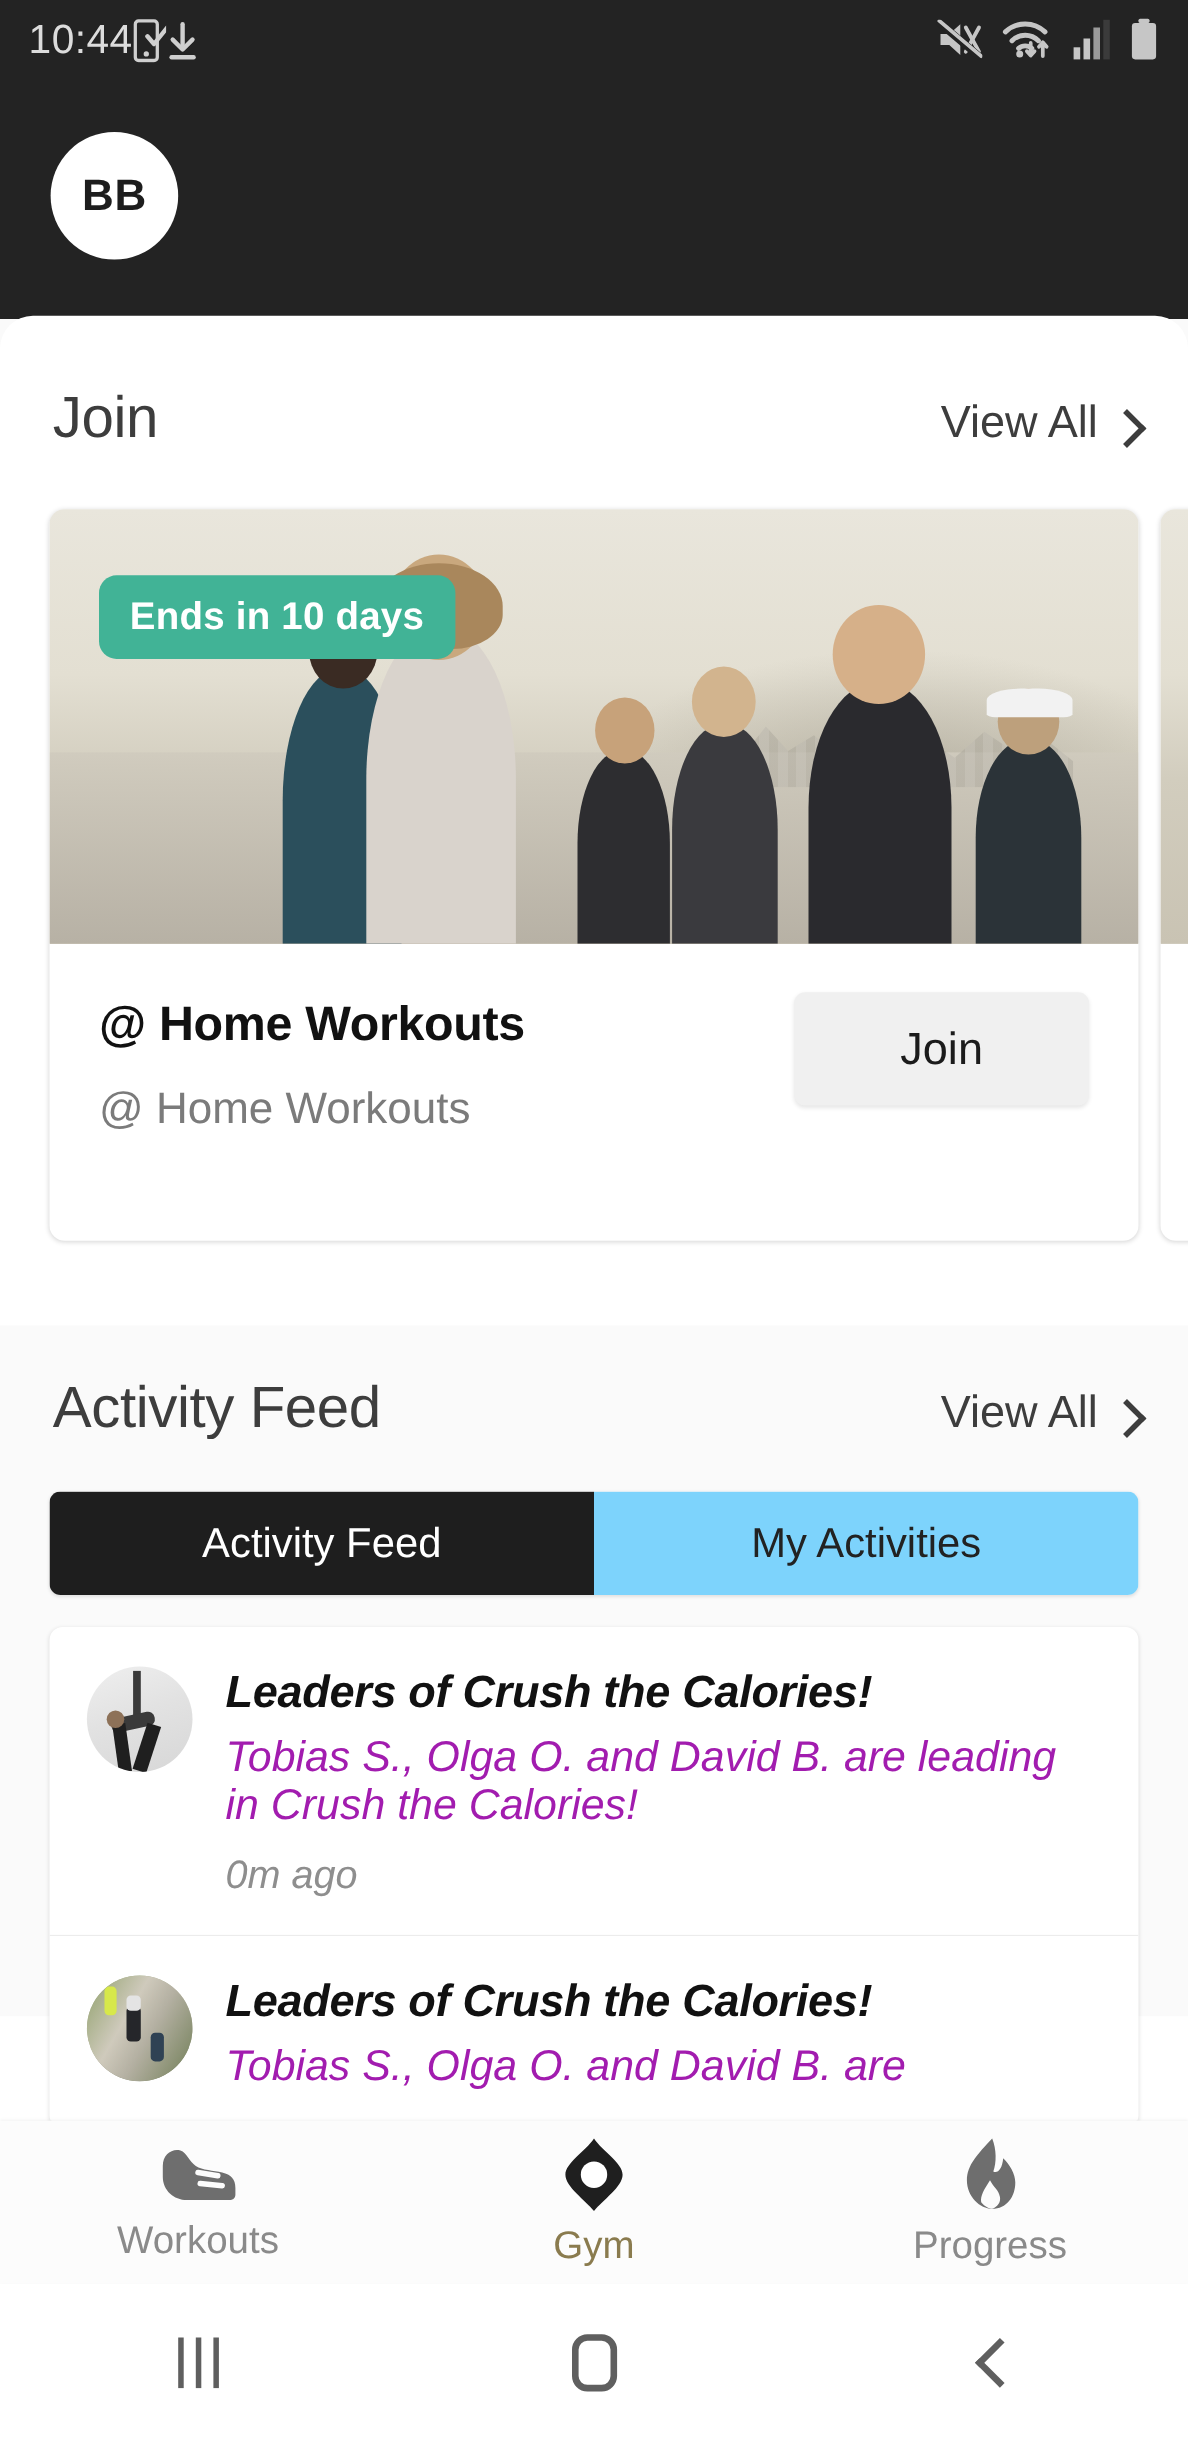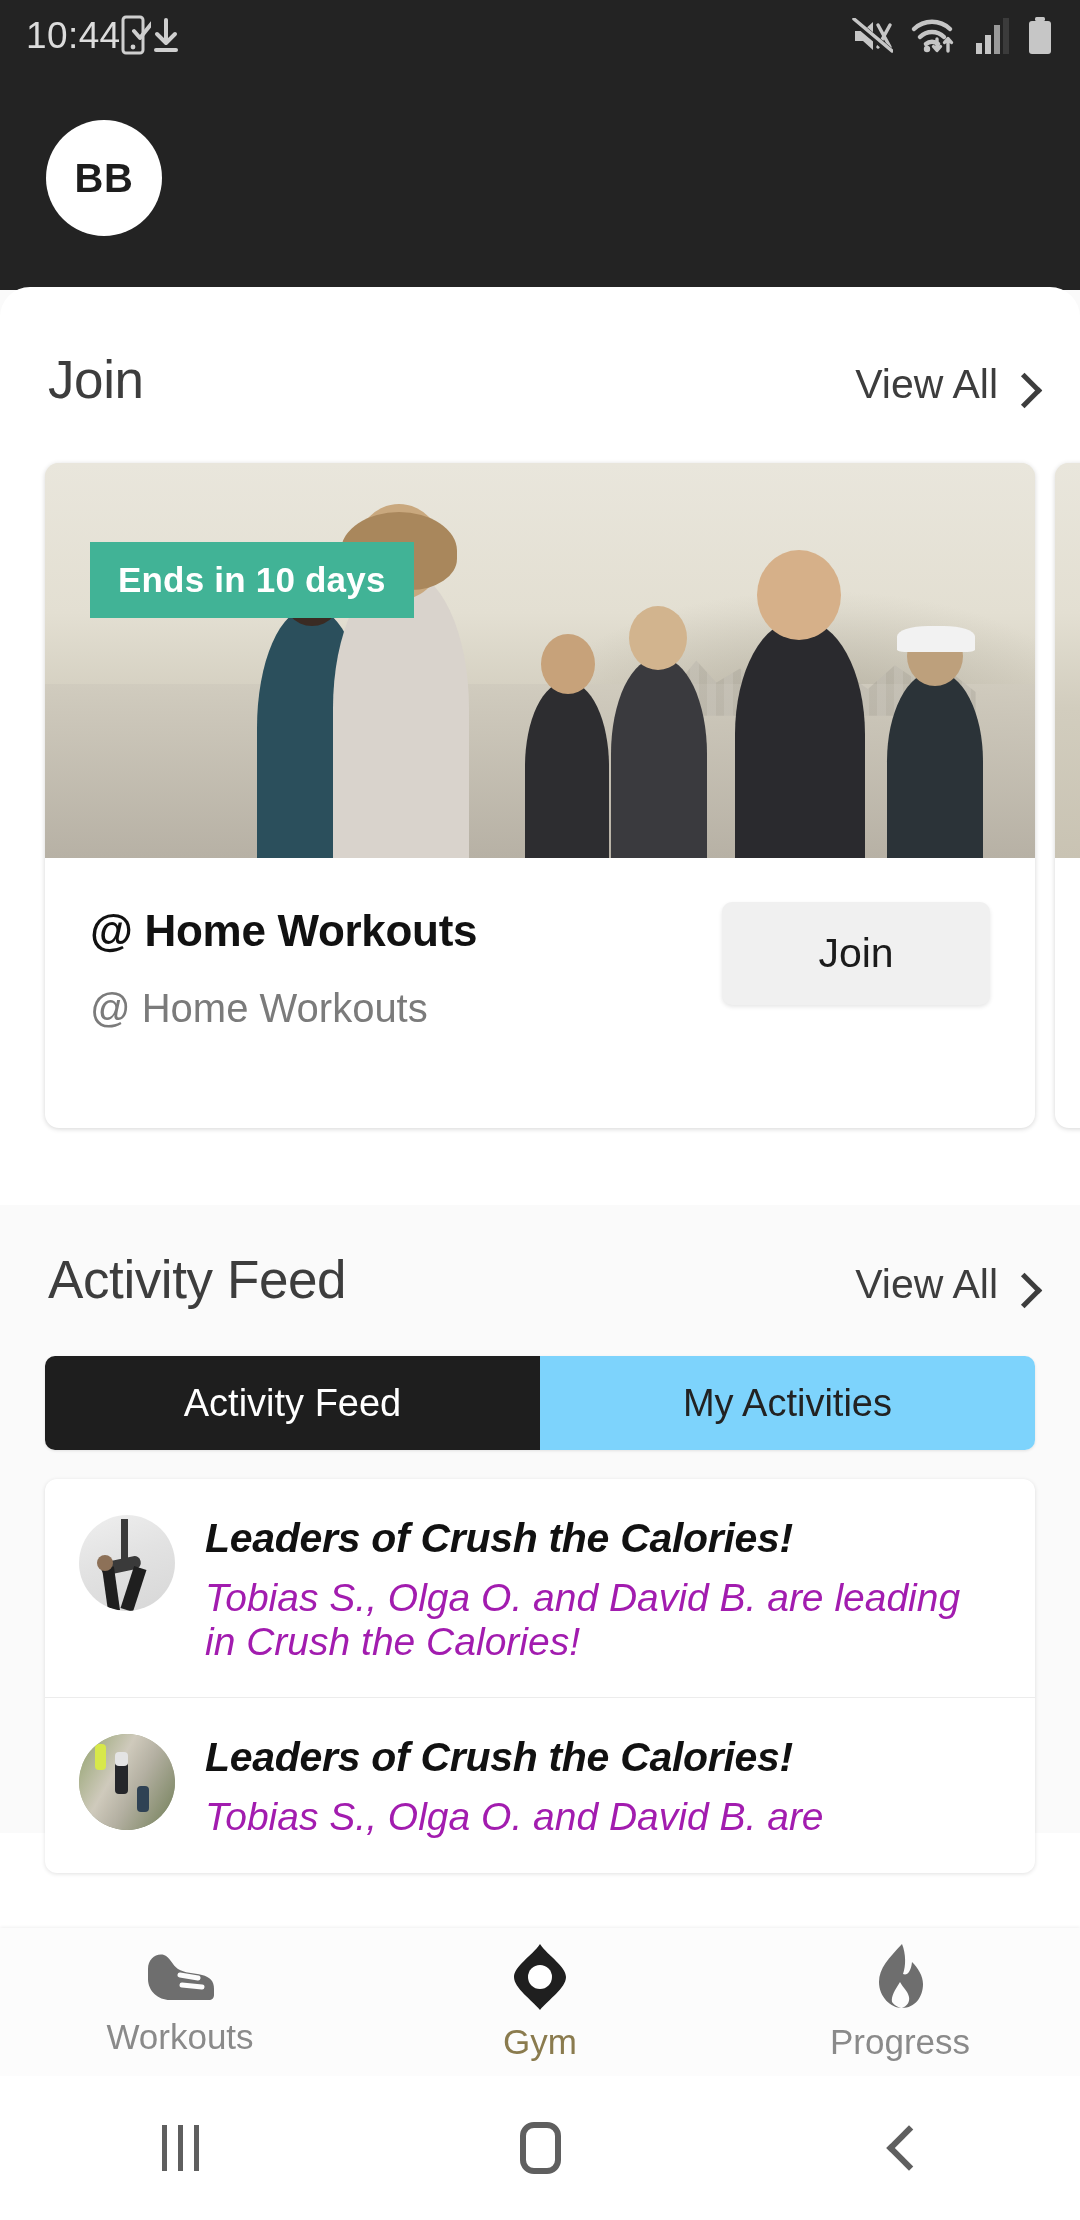--- a/index.html
+++ b/index.html
@@ -13,21 +13,21 @@
 
   
   .top-dark {
     position: absolute; top: 0; left: 0; width: 1080px; height: 290px;
     background: #232323;
   }
   .statusbar {
     position: absolute; top: 0; left: 0; width: 1080px; height: 72px;
     display: flex; align-items: center; padding: 0 26px;
   }
-  .sb-left { display: flex; align-items: flex-start; }
+  .sb-left { display: flex; align-items: flex-end; }
   .sb-time { color: #dcdcdc; font-size: 37px; letter-spacing: .4px; }
   .sb-right { margin-left: auto; display: flex; align-items: center; gap: 17px; }
   .sb-icon { display: block; }
 
   .avatar-wrap { position: absolute; top: 120px; left: 46px; }
   .avatar {
     width: 116px; height: 116px; border-radius: 50%;
     background: #ffffff; display: flex; align-items: center; justify-content: center;
   }
   .avatar span { font-size: 40px; font-weight: bold; color: #1d1d1d; letter-spacing: .5px; }
@@ -81,23 +81,22 @@
       repeating-linear-gradient(90deg, rgba(190,186,176,.75) 0 9px, rgba(168,164,153,.55) 9px 17px);
     clip-path: polygon(0 100%,0 58%,5% 44%,11% 62%,17% 30%,23% 58%,30% 40%,37% 66%,44% 34%,52% 60%,60% 42%,68% 66%,76% 36%,85% 62%,93% 46%,100% 70%,100% 100%);
     opacity: .8;
   }
   .runner { position: absolute; bottom: 0; border-radius: 48% 48% 0 0; }
   .r-head { position: absolute; border-radius: 50%; }
   .badge {
     position: absolute; top: 60px; left: 45px;
     background: #41b396; color: #ffffff;
     font-size: 35px; font-weight: bold;
-    padding: 18px 28px; border-radius: 0;
+    padding: 18px 28px; border-radius: 16px;
     letter-spacing: .2px;
-    margin-top: 19px;
   }
 
   .jbody { padding: 44px 45px 0 45px; display: flex; align-items: flex-start; }
   .jtexts { flex: 1; padding-top: 4px; }
   .jtitle { font-size: 44px; font-weight: bold; color: #111111; letter-spacing: -.3px; }
   .jsub { margin-top: 30px; font-size: 40px; color: #7b7b7b; }
   .join-btn {
     width: 268px; height: 103px; background: #f0f0f0; border: none; border-radius: 10px;
     font-family: "Liberation Sans", sans-serif; font-size: 41px; color: #1b1b1b;
     box-shadow: 0 2px 4px rgba(0,0,0,.10);
@@ -291,20 +290,21 @@
           <div class="fav yoga">
             <div class="silh" style="left:42px; top:4px; width:7px; height:46px;"></div>
             <div class="silh" style="left:22px; top:44px; width:40px; height:13px; border-radius:6px; transform:rotate(-12deg);"></div>
             <div class="silh" style="left:48px; top:52px; width:13px; height:44px; transform:rotate(18deg); background:#1f1f1f;"></div>
             <div class="silh" style="left:26px; top:52px; width:12px; height:44px; transform:rotate(-8deg); background:#1f1f1f;"></div>
             <div class="silh" style="left:18px; top:40px; width:16px; height:16px; border-radius:50%; background:#8d7158;"></div>
           </div>
           <div class="ftexts">
             <div class="ftitle">Leaders of Crush the Calories!</div>
             <div class="fdesc">Tobias S., Olga O. and David B. are leading in Crush the Calories!</div>
+            <div class="ftime">0m ago</div>
           </div>
         </div>
 
         <div class="feed-item">
           <div class="fav run">
             <div class="silh" style="left:0; top:0; width:96px; height:96px; background:linear-gradient(120deg,#8fa06a 0%,#cfcabc 38%,#b4b0a2 58%,#6f7d55 100%);"></div>
             <div class="silh" style="left:16px; top:10px; width:11px; height:26px; background:#d7e84a; border-radius:4px;"></div>
             <div class="silh" style="left:36px; top:28px; width:13px; height:32px; background:#25262a; border-radius:4px;"></div>
             <div class="silh" style="left:36px; top:18px; width:13px; height:14px; background:#e4e4e4; border-radius:4px;"></div>
             <div class="silh" style="left:58px; top:52px; width:12px; height:26px; background:#2f4254; border-radius:4px;"></div>

